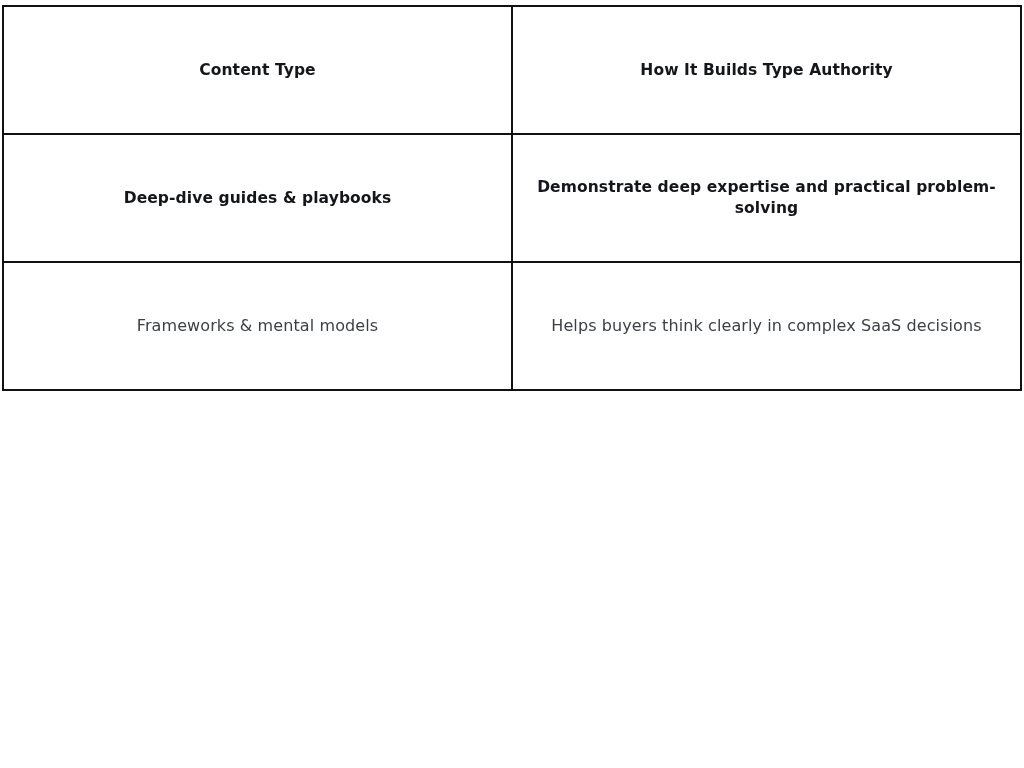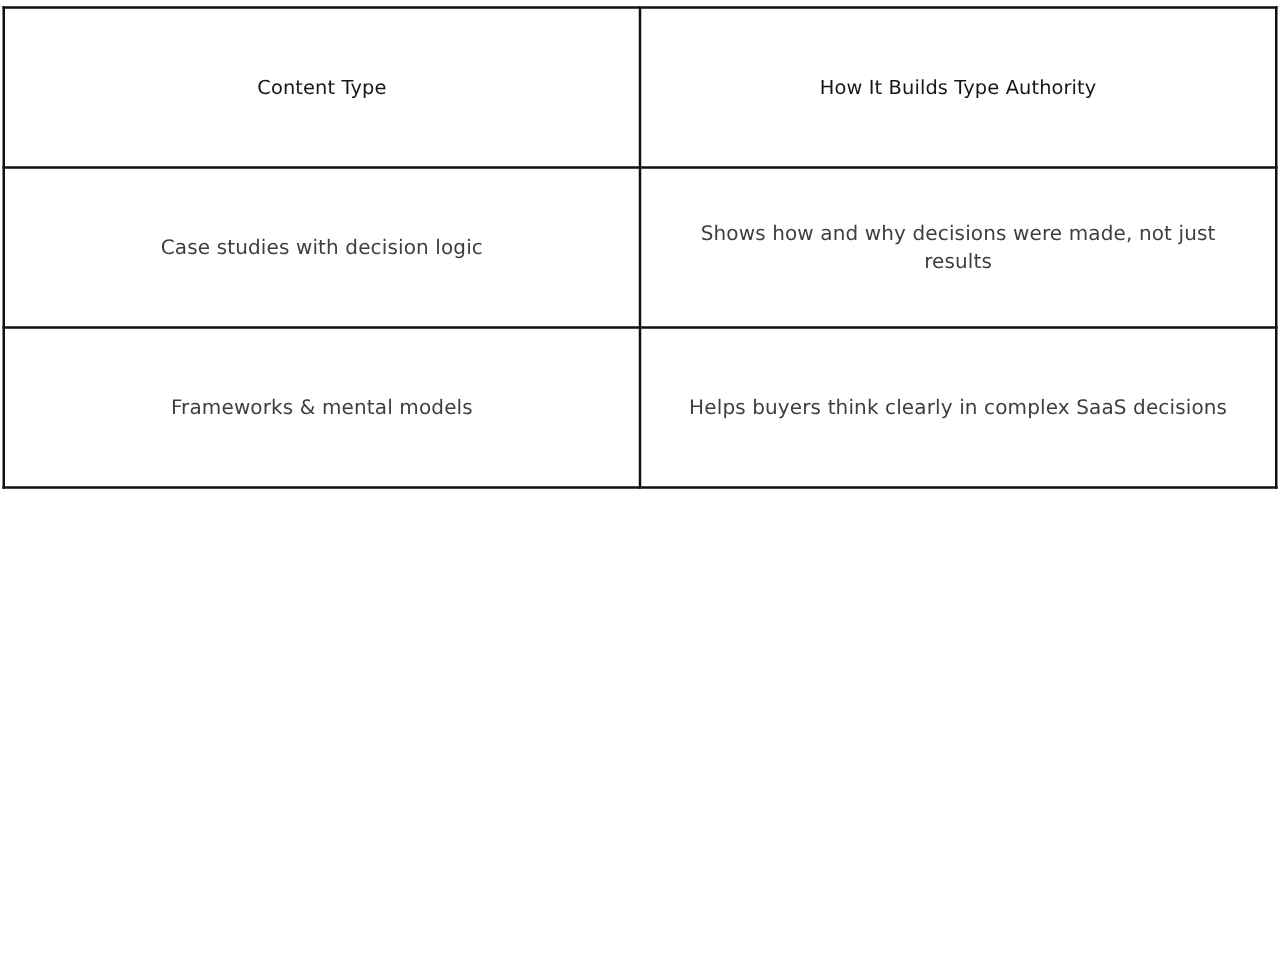--- a/index.html
+++ b/index.html
@@ -48,21 +48,21 @@
     border: 2px solid #111111;
     text-align: center;
     vertical-align: middle;
     padding: 6px 18px;
     background: #ffffff;
     line-height: 1.35;
   }
 
   
   td.cell-strong {
-    font-weight: 400;
+    font-weight: 700;
     color: #14161a;
     font-size: 15.5px;
     letter-spacing: 0.1px;
     margin-top: 12px;
   }
 
   
   td.cell-regular {
     font-weight: 400;
     color: #3b3f45;
@@ -82,26 +82,26 @@
       <colgroup>
         <col class="col-left">
         <col class="col-right">
       </colgroup>
       <tbody>
         <tr class="row-header">
           <td class="cell-strong">Content Type</td>
           <td class="cell-strong">How It Builds Type Authority</td>
         </tr>
 
+        <tr>
+          <td class="cell-strong">Deep-dive guides &amp; playbooks</td>
+          <td class="cell-strong">Demonstrate deep expertise and practical problem-solving</td>
+        </tr>
 
 
-        <tr>
-          <td class="cell-regular">Case studies with decision logic</td>
-          <td class="cell-regular">Shows how and why decisions were made, not just results</td>
-        </tr>
 
 
         <tr>
           <td class="cell-regular">Frameworks &amp; mental models</td>
           <td class="cell-regular">Helps buyers think clearly in complex SaaS decisions</td>
         </tr>
       </tbody>
     </table>
   </div>
 </div>

